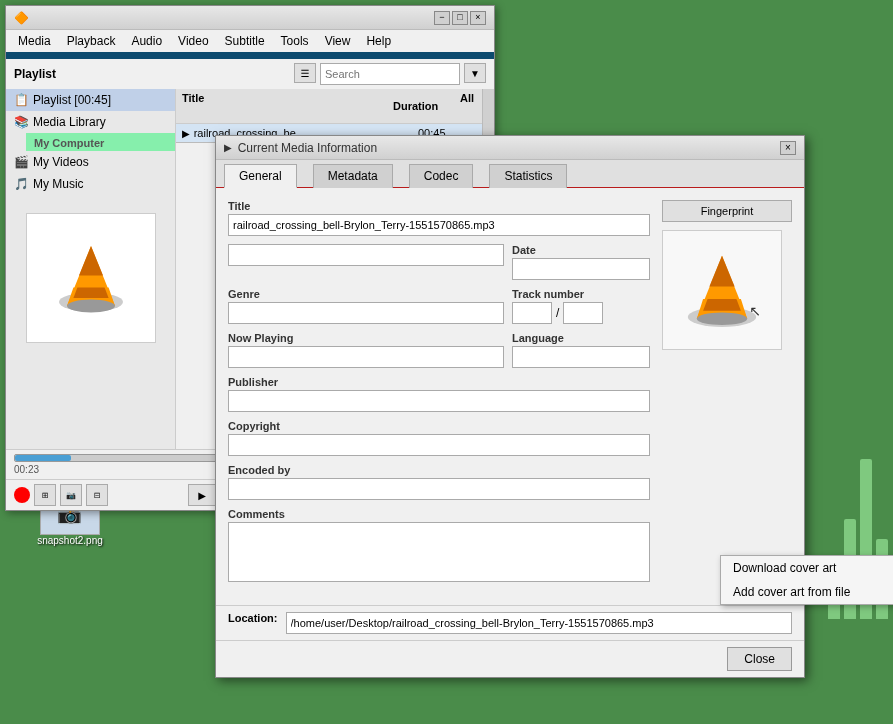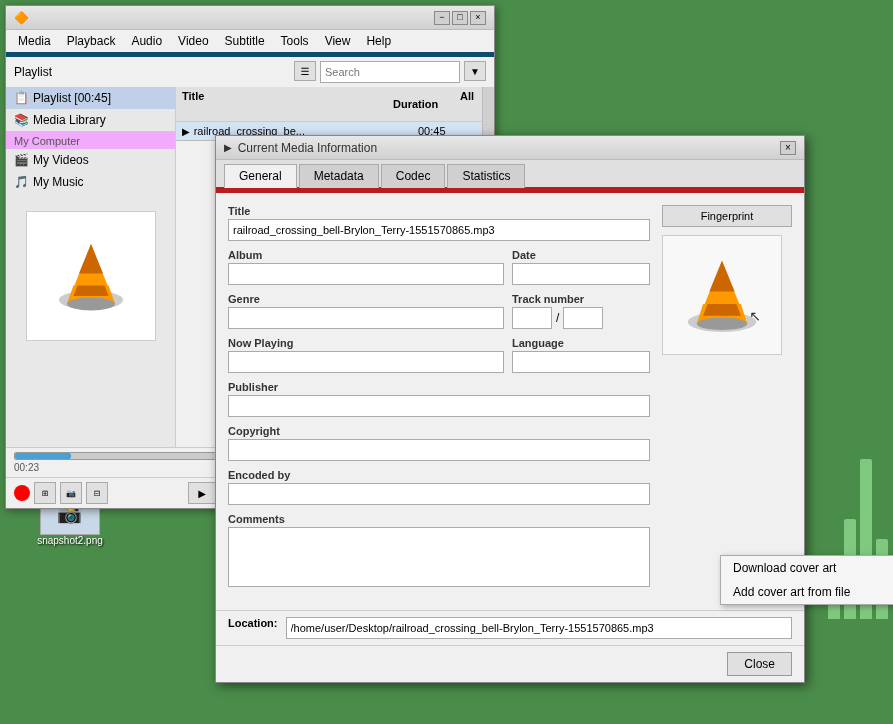--- a/index.html
+++ b/index.html
@@ -101,38 +101,38 @@
       border: 1px solid #888;
       background: #d0d0d0;
       cursor: pointer;
       padding: 0;
       line-height: 1;
     }
     .vlc-menubar {
       display: flex;
       background: #f0f0f0;
       padding: 2px 4px;
-      border-bottom: 5px solid #0c4a6e;
+      border-bottom: 7px solid #0c4a6e;
     }
     .vlc-menubar span {
       padding: 2px 8px;
       font-size: 12px;
       cursor: pointer;
     }
 
     
     .vlc-playlist-header {
       display: flex;
       align-items: center;
       justify-content: space-between;
       padding: 4px 8px;
       background: #f0f0f0;
     }
     .vlc-playlist-title {
-      font-weight: normal;
+      font-weight: bold;
       font-size: 12px;
     }
     .vlc-playlist-controls {
       display: flex;
       gap: 4px;
     }
     .playlist-icon-btn {
       width: 22px;
       height: 20px;
       background: #e0e0e0;
@@ -159,23 +159,24 @@
       font-size: 12px;
       cursor: pointer;
       display: flex;
       align-items: center;
       gap: 4px;
     }
     .sidebar-item.active { background: #c0d0e8; }
     .sidebar-section {
       padding: 4px 8px 2px 8px;
       font-size: 11px;
-      font-weight: normal;
+      font-weight: bold;
       color: #555;
-      background: #f0abfc;
+      background: #86efac;
+      margin-left: 20px;
     }
 
     .vlc-main {
       flex: 1;
       display: flex;
       flex-direction: column;
     }
     .playlist-header-row {
       display: flex;
       background: #e0e0e0;
@@ -319,23 +320,23 @@
       background: #d0d0d0;
       cursor: pointer;
       display: flex;
       align-items: center;
       justify-content: center;
     }
 
     .dialog-tabs {
       display: flex;
       background: #e0e0e0;
-      border-bottom: 6px solid #b91c1c;
+      border-bottom: 1px solid #b91c1c;
       padding: 4px 8px 0 8px;
-      gap: 2px;
+      gap: 16px;
     }
     .dialog-tab {
       padding: 4px 14px;
       font-size: 12px;
       background: #d0d0d0;
       border: 1px solid #aaa;
       border-bottom: none;
       cursor: pointer;
       margin-bottom: -1px;
     }
@@ -652,21 +653,20 @@
       <div class="dialog-form">
 
         <div class="form-group">
           <label class="form-label">Title</label>
           <input type="text" class="form-input" value="railroad_crossing_bell-Brylon_Terry-1551570865.mp3" style="">
         </div>
 
 
         <div class="form-row">
           <div class="form-group" style="flex:2;">
-            <label class="form-label">Album</label>
             <input type="text" class="form-input" value="" style="">
           </div>
           <div class="form-group" style="flex:1;">
             <label class="form-label">Date</label>
             <input type="text" class="form-input" value="" style="">
           </div>
         </div>
 
         <div class="form-row">
           <div class="form-group" style="flex:2;">

